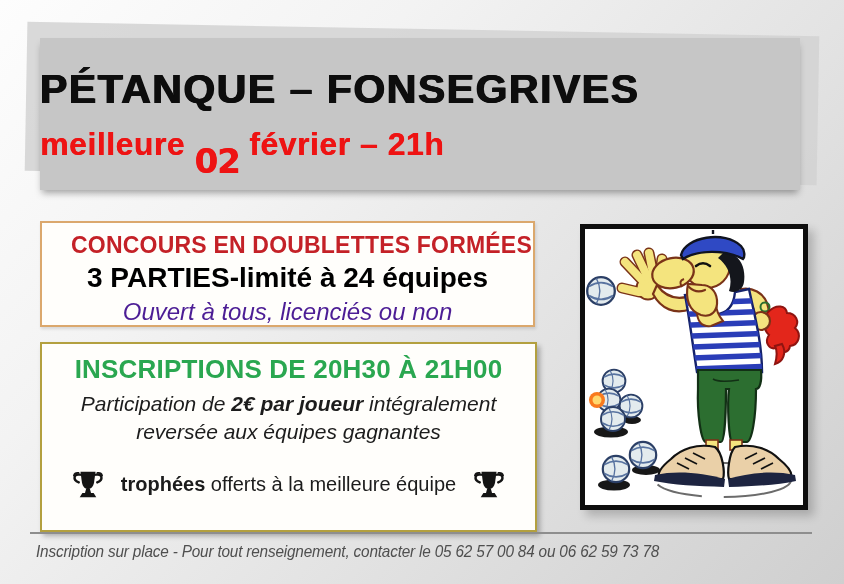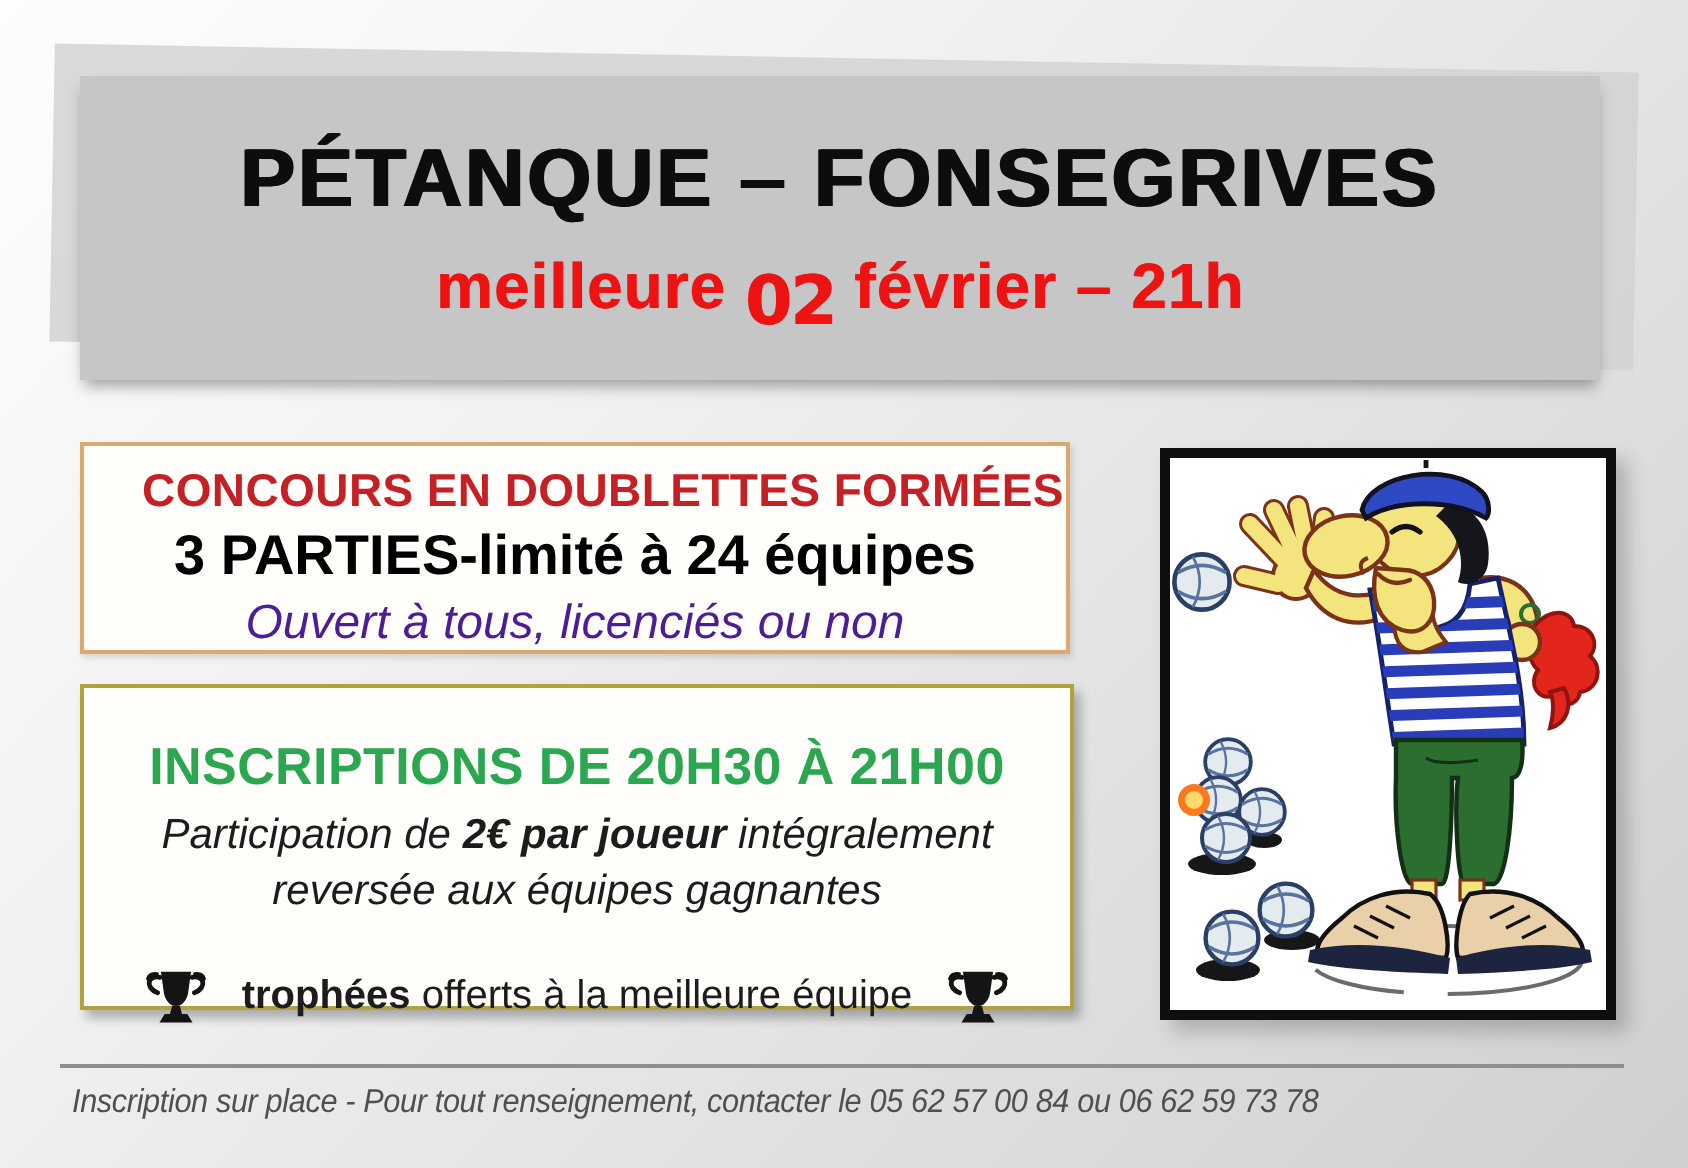--- a/index.html
+++ b/index.html
@@ -10,48 +10,48 @@
   }
   
   .banner-wrap{position:absolute;left:40px;top:38px;width:760px;height:152px;}
   .banner-back{
     position:absolute;left:-14px;top:-9px;width:792px;height:149px;
     background:rgba(210,210,210,.85);transform:rotate(1.05deg);
   }
   .banner{
     position:absolute;inset:0;background:#c6c6c6;
     box-shadow:0 5px 7px -2px rgba(0,0,0,.35);
-    display:flex;flex-direction:column;align-items:center;justify-content:center;gap:10px;
+    display:flex;flex-direction:column;justify-content:center;gap:10px;
   }
   .banner-title{
     color:#0d0d0d;font-size:41px;font-weight:bold;letter-spacing:1.5px;
     text-shadow:.7px 0 currentColor,-.7px 0 currentColor;white-space:nowrap;
   }
   .banner-date{
     color:#ee1313;font-size:32px;font-weight:bold;letter-spacing:.5px;
     text-shadow:.4px 0 currentColor;white-space:nowrap;
   }
   .banner-date .day{
-    font-family:"DejaVu Sans",sans-serif;font-size:34px;position:relative;top:8px;
+    font-family:"DejaVu Sans",sans-serif;font-size:34px;position:relative;top:18px;
     letter-spacing:-1px;
   }
   
   .box{position:absolute;background:#fffefb;text-align:center;}
   .box1{
     left:40px;top:221px;width:495px;height:106px;
     border:2px solid #dba86d;box-shadow:1px 2px 3px rgba(0,0,0,.12);
     padding-top:9px;box-sizing:border-box;
   }
   .box1 .l1{color:#c42127;font-size:23px;font-weight:bold;letter-spacing:.2px;margin-left:28px;}
   .box1 .l2{color:#000000;font-size:28px;font-weight:bold;margin-top:3px;}
   .box1 .l3{color:#4c1d95;font-size:24px;font-weight:normal;font-style:italic;margin-top:4px;}
   .box2{
-    left:40px;top:342px;width:497px;height:163px;
+    left:40px;top:342px;width:497px;height:190px;
     border:2px solid #b3a03f;box-shadow:3px 4px 5px rgba(0,0,0,.28);
-    padding-top:24px;box-sizing:border-box;
+    padding-top:10px;box-sizing:border-box;
   }
   .box2 .t1{color:#2aa750;font-size:26px;font-weight:bold;letter-spacing:.2px;}
   .box2 .p{color:#1c1c1c;font-size:21px;font-style:italic;margin-top:5px;line-height:1.35;}
   .box2 .p b{font-weight:bold;}
   .trophy-row{
     display:flex;align-items:center;justify-content:center;gap:16px;margin-top:22px;
     color:#1c1c1c;font-size:20px;
   }
   .trophy-row .txt b{font-weight:bold;}
   .trophy-icon{width:34px;height:32px;display:block;}

